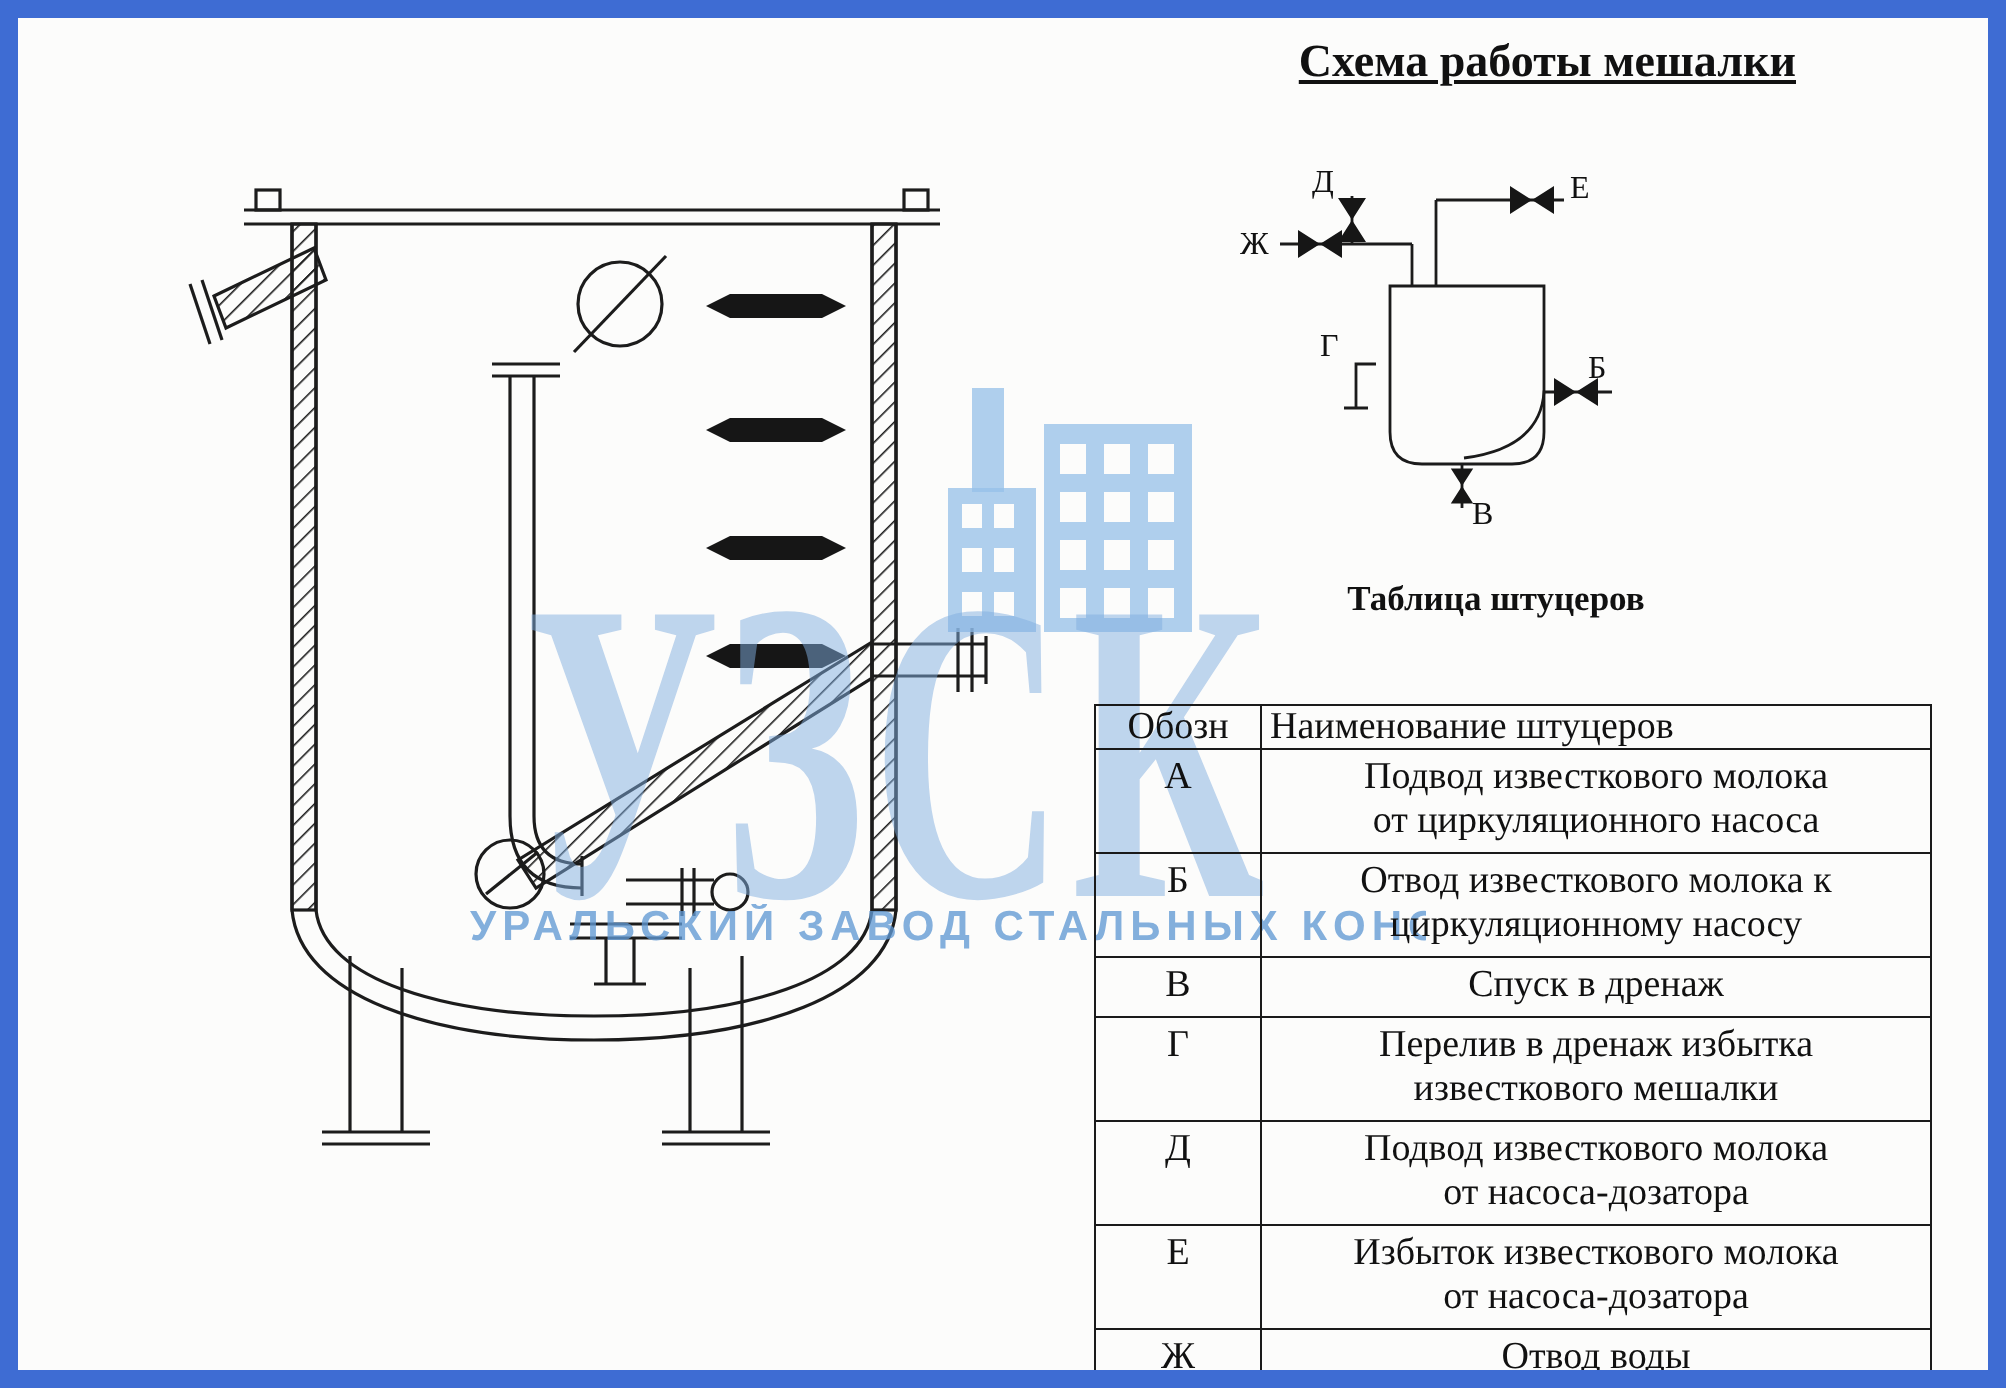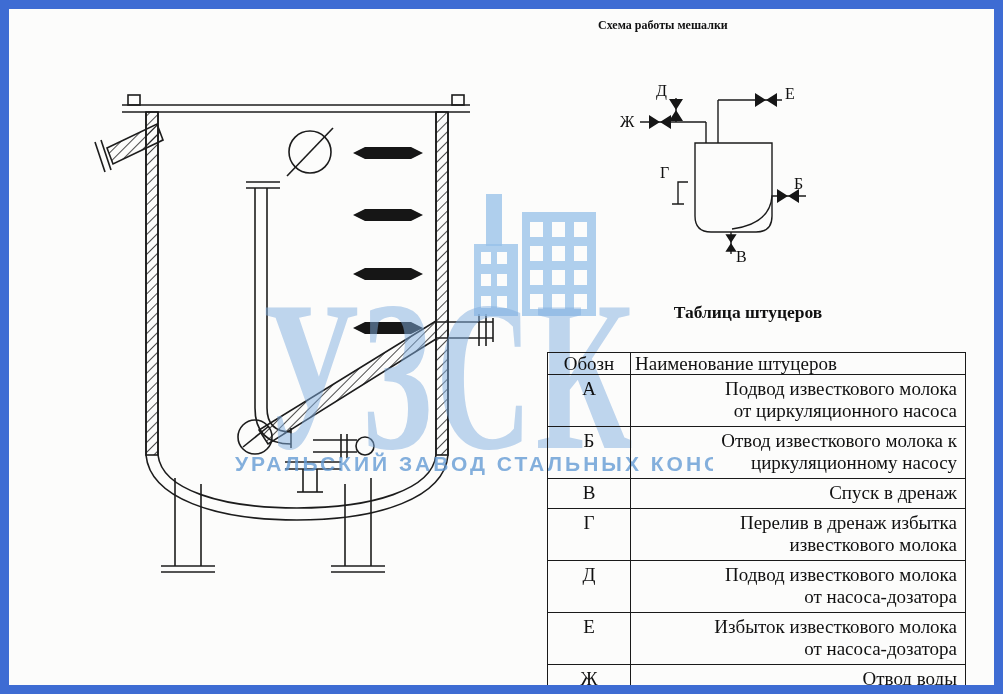--- a/index.html
+++ b/index.html
@@ -31,24 +31,25 @@
     position:absolute; left:235px; top:452px; width:478px;
     overflow:hidden; white-space:nowrap;
     font-family:"Liberation Sans", sans-serif; font-weight:bold;
     font-size:21px; letter-spacing:3px;
     color:rgba(96,152,212,0.78);
   }
 
   
   .schema-title {
     position:absolute; left:598px; top:18px; width:300px;
-    text-align:left; font-weight:bold; font-size:12px;
+    text-align:right; font-weight:bold; font-size:23px;
+    text-decoration:underline;
   }
   .table-title {
-    position:absolute; left:598px; top:302px; width:300px;
+    position:absolute; left:598px; top:289px; width:300px;
     text-align:center; font-weight:bold; font-size:17.5px;
   }
 
   
   .mini-schem { position:absolute; left:598px; top:78px; }
   .mini-schem line, .mini-schem path.pipe, .mini-schem path.tank {
     stroke:#1b1b1b; stroke-width:1.4; fill:none;
   }
   .mini-schem text {
     font-family:"Liberation Serif", serif; font-size:16px; fill:#111;
@@ -68,21 +69,21 @@
     border-collapse:collapse; background:transparent;
     font-size:19px; line-height:22px;
   }
   .fittings td, .fittings th {
     border:1.6px solid #1a1a1a; vertical-align:top;
     font-weight:normal; padding:3px 8px 4px;
   }
   .fittings th { padding:1px 4px; line-height:19px; }
   .fittings .code-col { width:66px; text-align:center; }
   .fittings th.name-col { text-align:left; }
-  .fittings td.name-col { white-space:pre-line; text-align:right; }
+  .fittings td.name-col { white-space:pre-line; text-align:center; }
 </style>
 </head>
 <body>
 
 <div class="page">
 
   <svg class="vessel layer-drawing" width="480" height="560" viewBox="0 0 480 560">
     <defs>
       <pattern id="hatch" width="7" height="7" patternUnits="userSpaceOnUse" patternTransform="rotate(45)">
         <line x1="0" y1="0" x2="0" y2="7" stroke="#3a3a3a" stroke-width="1.1"></line>
@@ -276,21 +277,21 @@
         <td class="name-col">Отвод известкового молока к
 циркуляционному насосу</td>
       </tr>
       <tr>
         <td class="code-col">В</td>
         <td class="name-col">Спуск в дренаж</td>
       </tr>
       <tr>
         <td class="code-col">Г</td>
         <td class="name-col">Перелив в дренаж избытка
-известкового молока</td>
+известкового мешалки</td>
       </tr>
       <tr>
         <td class="code-col">Д</td>
         <td class="name-col">Подвод известкового молока
 от насоса-дозатора</td>
       </tr>
       <tr>
         <td class="code-col">Е</td>
         <td class="name-col">Избыток известкового молока
 от насоса-дозатора</td>

